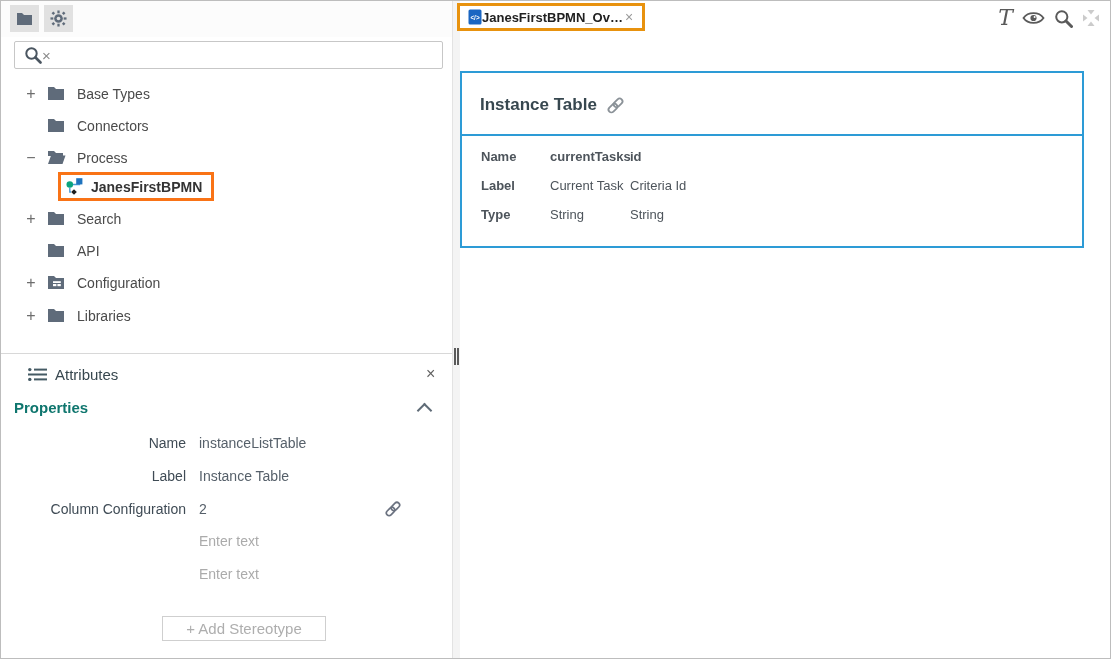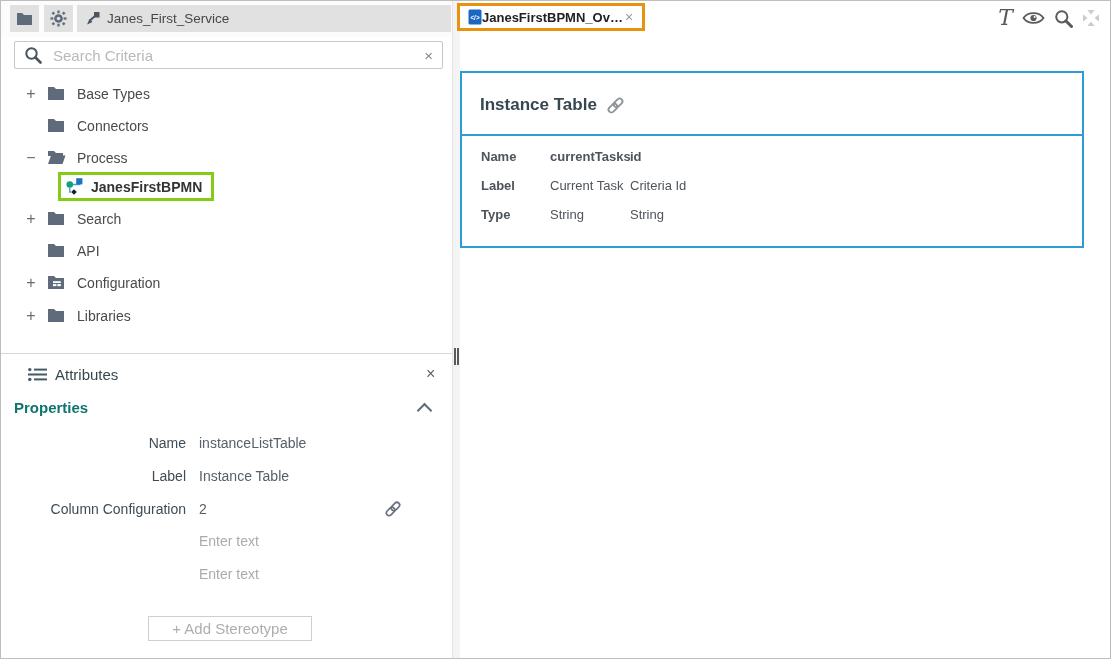--- a/index.html
+++ b/index.html
@@ -12,34 +12,34 @@
   .service-tab{position:absolute;left:76px;top:4px;width:374px;height:27px;background:#e1e1e1;display:flex;align-items:center;gap:7px;padding-left:9px;box-sizing:border-box;font-size:13.5px;color:#474747;}
   .searchbox{position:absolute;left:13px;top:40px;width:429px;height:28px;border:1px solid #c7c7c7;border-radius:2px;background:#fff;display:flex;align-items:center;box-sizing:border-box;padding:0 9px;}
   .searchbox input{flex:1;border:none;outline:none;font-size:15px;color:#555;margin-left:9px;font-family:"Liberation Sans",sans-serif;background:transparent;}
   .searchbox input::placeholder{color:#b9b9b9;}
   .search-clear{color:#8a8a8a;font-size:15px;cursor:pointer;line-height:1;}
   .tree{position:absolute;left:0;top:72px;width:100%;}
   .trow{position:absolute;left:0;width:100%;height:30px;cursor:pointer;}
   .t-exp{position:absolute;left:22px;top:5px;width:16px;text-align:center;font-size:16px;color:#6d6d6d;line-height:20px;}
   .t-ico{position:absolute;left:46px;top:7px;}
   .t-label{position:absolute;left:76px;top:6px;font-size:14px;color:#4a4a4a;line-height:18px;}
-  .hl-wrap{position:absolute;left:57px;top:0px;display:flex;align-items:center;gap:7px;border:3px solid #84cc16;background:#fff;padding:2px 9px 2px 4px;}
+  .hl-wrap{position:absolute;left:57px;top:0px;display:flex;align-items:center;gap:7px;border:3px solid #f97316;background:#fff;padding:2px 9px 2px 4px;}
   .hl-wrap .t-label2{font-size:14px;font-weight:bold;color:#333;}
   .lp-sep{position:absolute;left:0;top:352px;width:451px;height:1px;background:#d8d8d8;}
   
   .attr-head-icon{position:absolute;left:27px;top:366px;}
   .attr-title{position:absolute;left:54px;top:365px;font-size:15px;color:#37474f;}
   .attr-close{position:absolute;left:425px;top:364px;font-size:16px;color:#616161;cursor:pointer;}
   .props-title{position:absolute;left:13px;top:398px;font-size:15px;font-weight:600;color:#0f766e;cursor:pointer;}
   .chev-up{position:absolute;left:418px;top:404px;width:9px;height:9px;border-top:2px solid #5f6b77;border-left:2px solid #5f6b77;transform:rotate(45deg);cursor:pointer;}
   .field-label{position:absolute;left:0;width:185px;text-align:right;font-size:14px;color:#3f4b55;}
   .field-value{position:absolute;left:198px;font-size:14px;color:#56606a;}
   .field-value.ph{color:#ababab;}
   .cfg-link{position:absolute;left:383px;top:499px;cursor:pointer;}
-  .add-stereo{position:absolute;left:147px;top:615px;width:164px;height:25px;border:1px solid #cfcfcf;background:#fff;color:#aeaeae;font-size:15px;display:flex;align-items:center;justify-content:center;cursor:pointer;box-sizing:border-box;}
+  .add-stereo{position:absolute;left:161px;top:615px;width:164px;height:25px;border:1px solid #cfcfcf;background:#fff;color:#aeaeae;font-size:15px;display:flex;align-items:center;justify-content:center;cursor:pointer;box-sizing:border-box;}
   
   .splitter{position:absolute;left:452px;top:0;width:7px;height:657px;background:#f4f4f4;}
   .grip{position:absolute;left:1px;top:347px;width:6px;height:17px;cursor:col-resize;}
   .grip span{display:inline-block;width:2px;height:17px;background:#5a5a5a;margin-right:1px;vertical-align:top;}
   
   .panel-right{position:absolute;left:459px;top:0;width:650px;height:657px;background:#fff;}
   .ed-tab{position:absolute;left:-3px;top:2px;display:flex;align-items:center;border:3px solid #e8920e;background:#fff;padding:3px 9px 3px 8px;cursor:pointer;}
   .ed-tab-label{font-size:13px;font-weight:bold;color:#212121;}
   .ed-tab-close{font-size:14px;color:#9a9a9a;margin-left:2px;}
   .canvas-tools{position:absolute;right:10px;top:4px;display:flex;align-items:center;gap:9px;height:26px;}
@@ -83,40 +83,29 @@
                 <rect x="2.2" y="2.2" width="2.6" height="2.6" transform="rotate(45 3.5 3.5)"></rect>
                 <rect x="13.2" y="2.2" width="2.6" height="2.6" transform="rotate(45 14.5 3.5)"></rect>
                 <rect x="2.2" y="13.2" width="2.6" height="2.6" transform="rotate(45 3.5 14.5)"></rect>
                 <rect x="13.2" y="13.2" width="2.6" height="2.6" transform="rotate(45 14.5 14.5)"></rect>
               </g>
               <circle cx="9" cy="9" r="1.9" fill="#e1e1e1"></circle>
             </g>
           </svg>
         </span>
       </div>
-      <div class="service-tab">
-        <span>
-          <svg width="14" height="13" viewBox="0 0 14 13">
-            <rect x="8" y="0" width="5.5" height="5.5" fill="#4a5560"></rect>
-            <path d="M9.5 3.5 L4 8.5" stroke="#4a5560" stroke-width="2"></path>
-            <path d="M1 12.5 L6.5 10 L3.5 7 Z" fill="#4a5560"></path>
-          </svg>
-        </span>
-        <span>Janes_First_Service</span>
-      </div>
     </div>
 
     <div class="searchbox">
       <span>
         <svg width="18" height="18" viewBox="0 0 18 18">
             <circle cx="7.5" cy="7.5" r="5.2" fill="none" stroke="#4a5560" stroke-width="2"></circle>
             <path d="M11.5 11.5 L16.5 16.5" stroke="#4a5560" stroke-width="2.6" stroke-linecap="round"></path>
           </svg>
       </span>
-      <input type="text" placeholder="Search Criteria" style="">
       <span class="search-clear">×</span>
     </div>
 
     <div class="tree">
 
       <div class="trow" style="top:6px">
         <span class="t-exp">+</span>
         <span class="t-ico">
           <svg width="18" height="15" viewBox="0 0 18 15">
               <path d="M1 1h6l2 2h8v11H1z" fill="#5f6b7a"></path>

